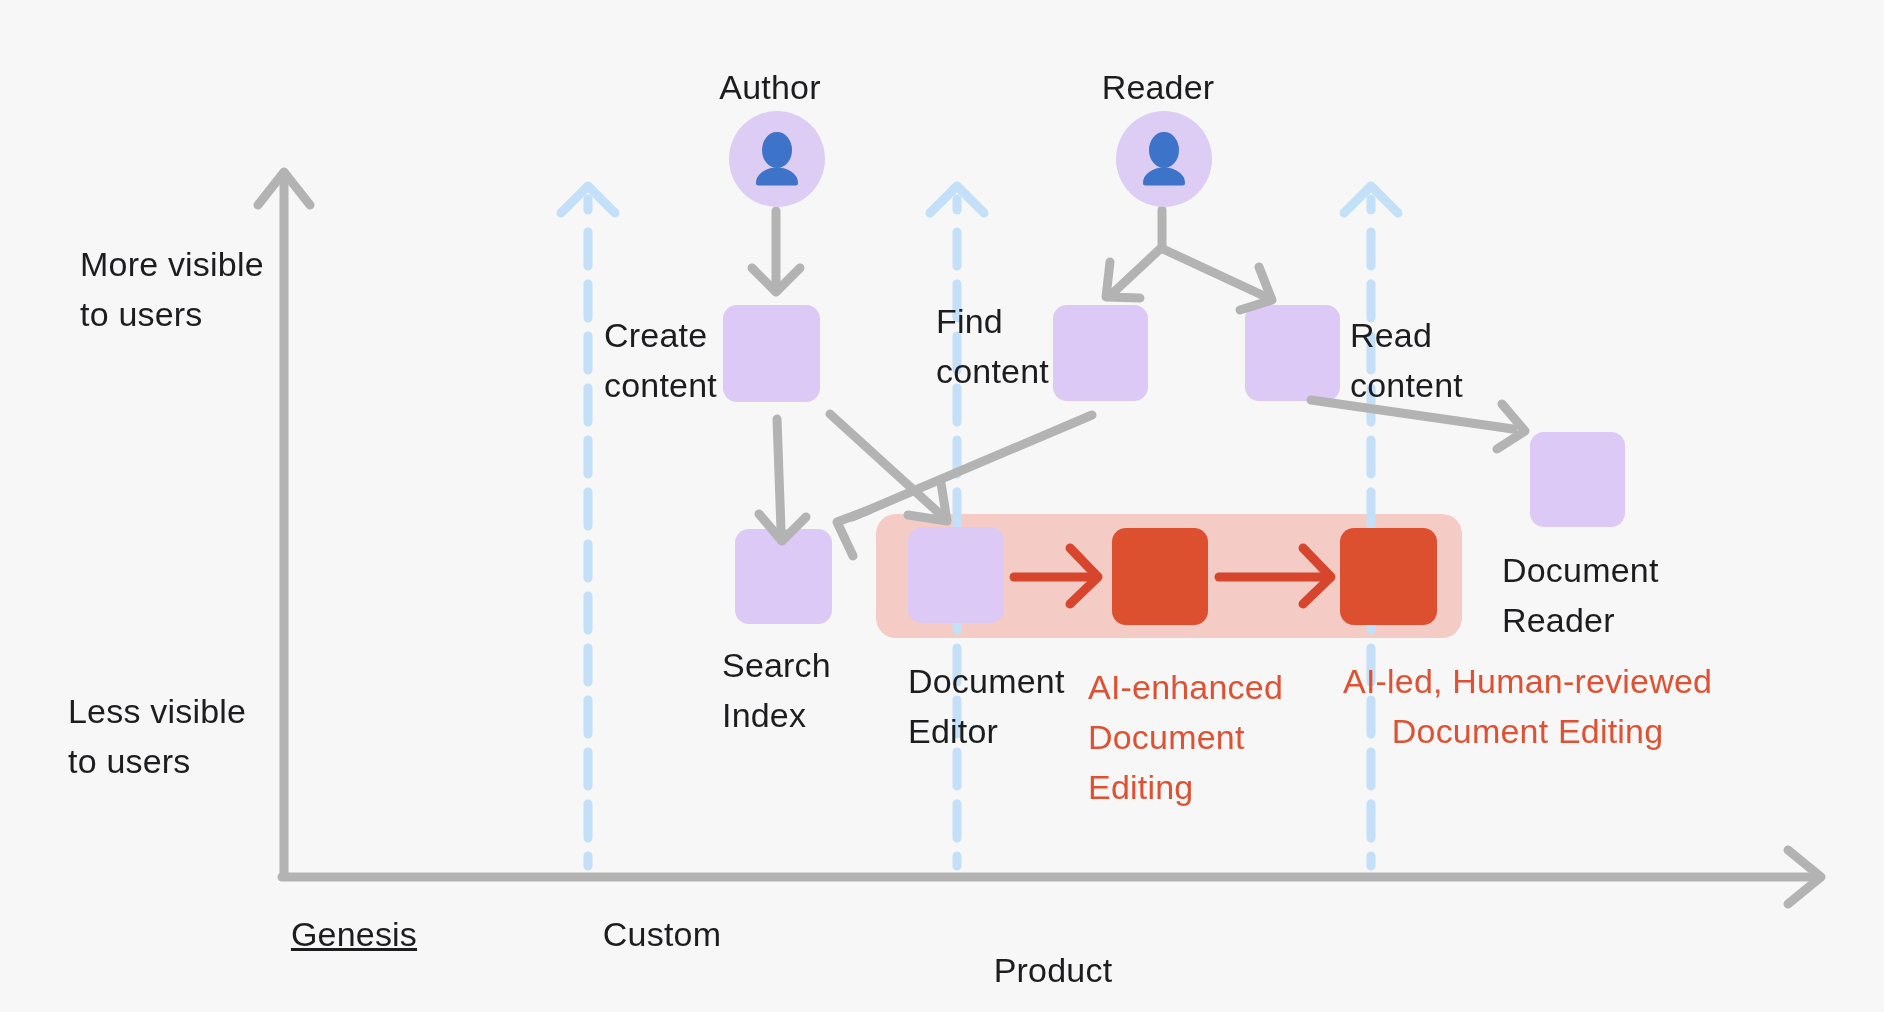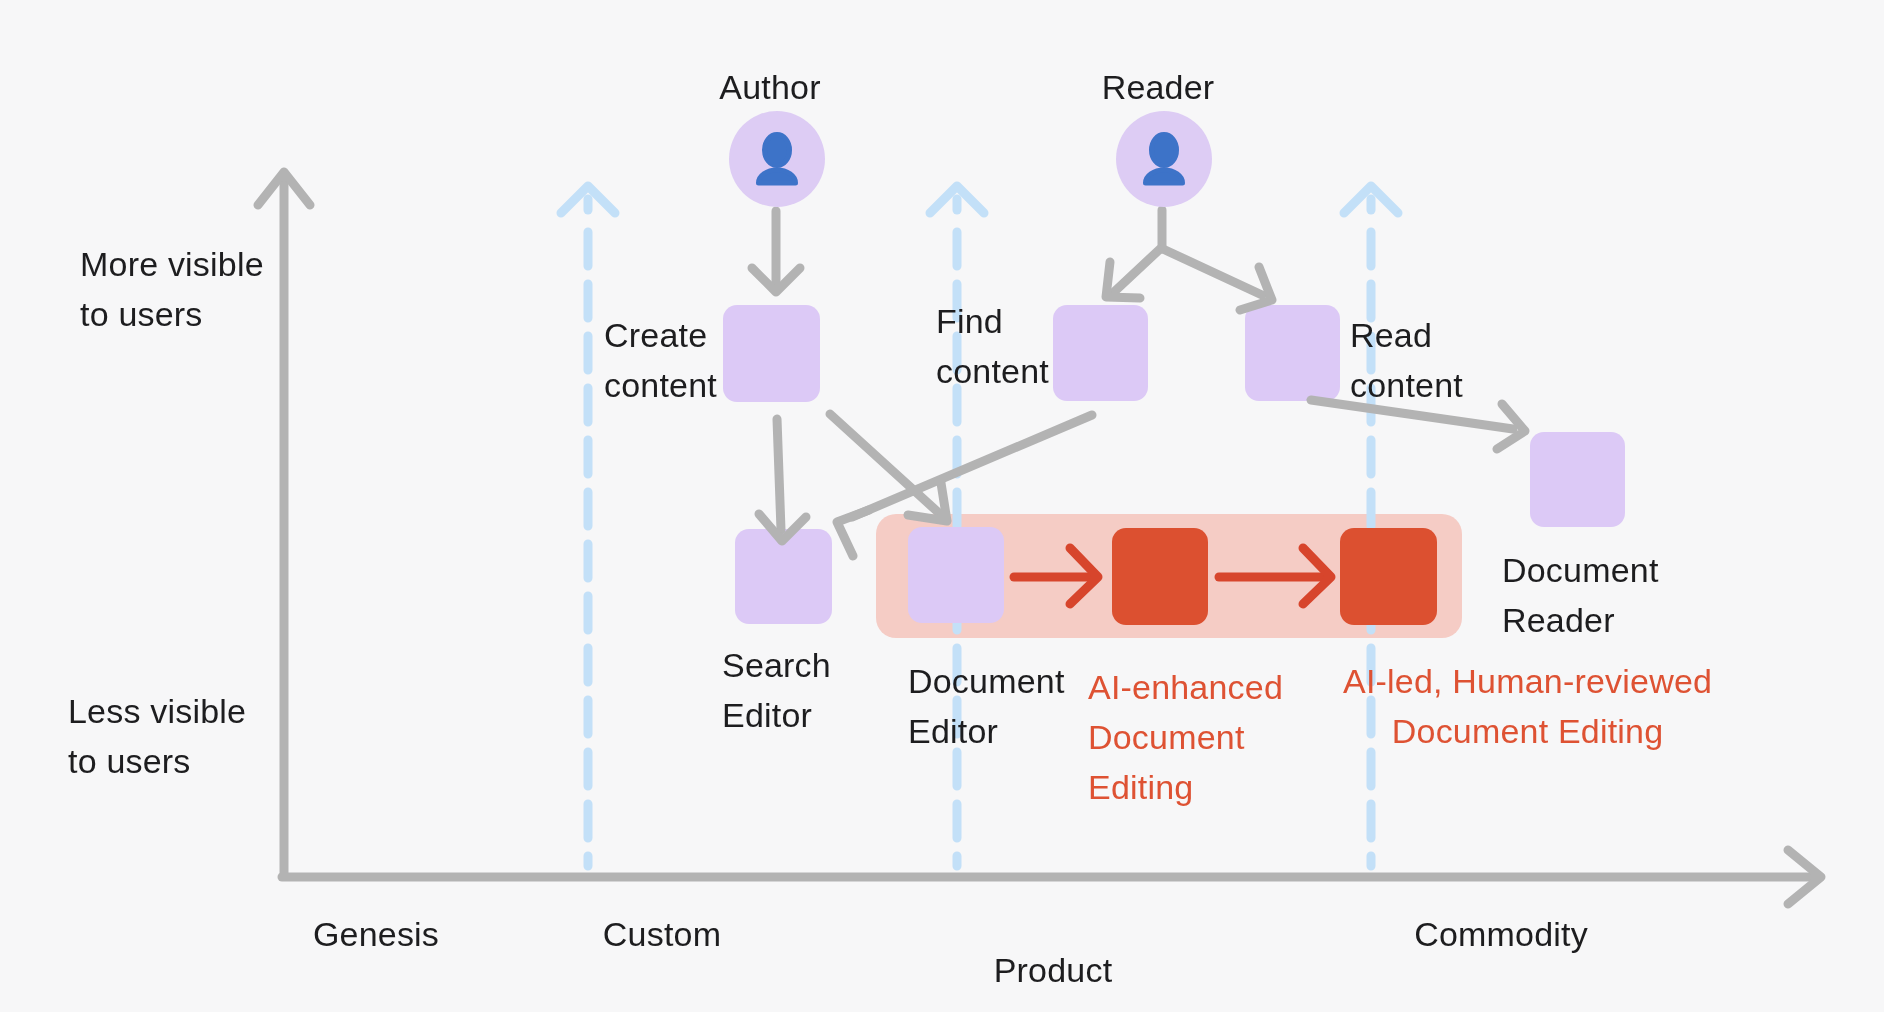--- a/index.html
+++ b/index.html
@@ -131,34 +131,33 @@
   <div class="lbl center" style="left:770px;top:62px;">Author</div>
   <div class="lbl center" style="left:1158px;top:62px;">Reader</div>
 
   <div class="lbl" style="left:604px;top:310px;">Create
 content</div>
   <div class="lbl" style="left:936px;top:296px;">Find
 content</div>
   <div class="lbl" style="left:1350px;top:310px;">Read
 content</div>
   <div class="lbl" style="left:722px;top:640px;">Search
-Editor</div>
+Index</div>
   <div class="lbl" style="left:908px;top:656px;">Document
 Editor</div>
   <div class="lbl red" style="left:1088px;top:656px;margin-top:6px;">AI-enhanced
 Document
 Editing</div>
   <div class="lbl red" style="left:1343px;top:656px;text-align:center;">AI-led, Human-reviewed
 Document Editing</div>
   <div class="lbl" style="left:1502px;top:545px;">Document
 Reader</div>
 
   <div class="lbl" style="left:60px;top:239px;margin-left:20px;">More visible
 to users</div>
   <div class="lbl" style="left:68px;top:686px;">Less visible
 to users</div>
 
-  <div class="lbl center" style="left:376px;top:909px;">Genesis</div>
+  <div class="lbl center" style="left:354px;top:909px;text-decoration:underline;">Genesis</div>
   <div class="lbl center" style="left:662px;top:909px;">Custom</div>
   <div class="lbl center" style="left:1053px;top:909px;margin-top:36px;">Product</div>
-  <div class="lbl center" style="left:1501px;top:909px;">Commodity</div>
 
 </div>
 
 </body></html>

